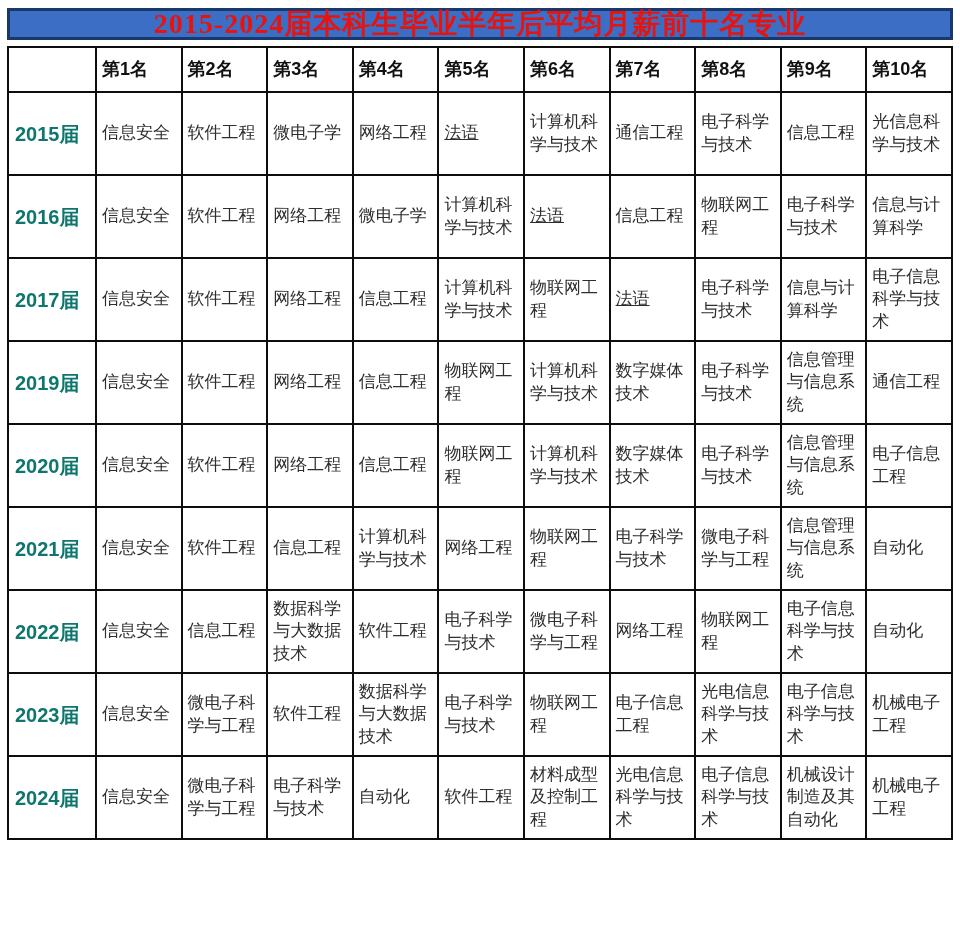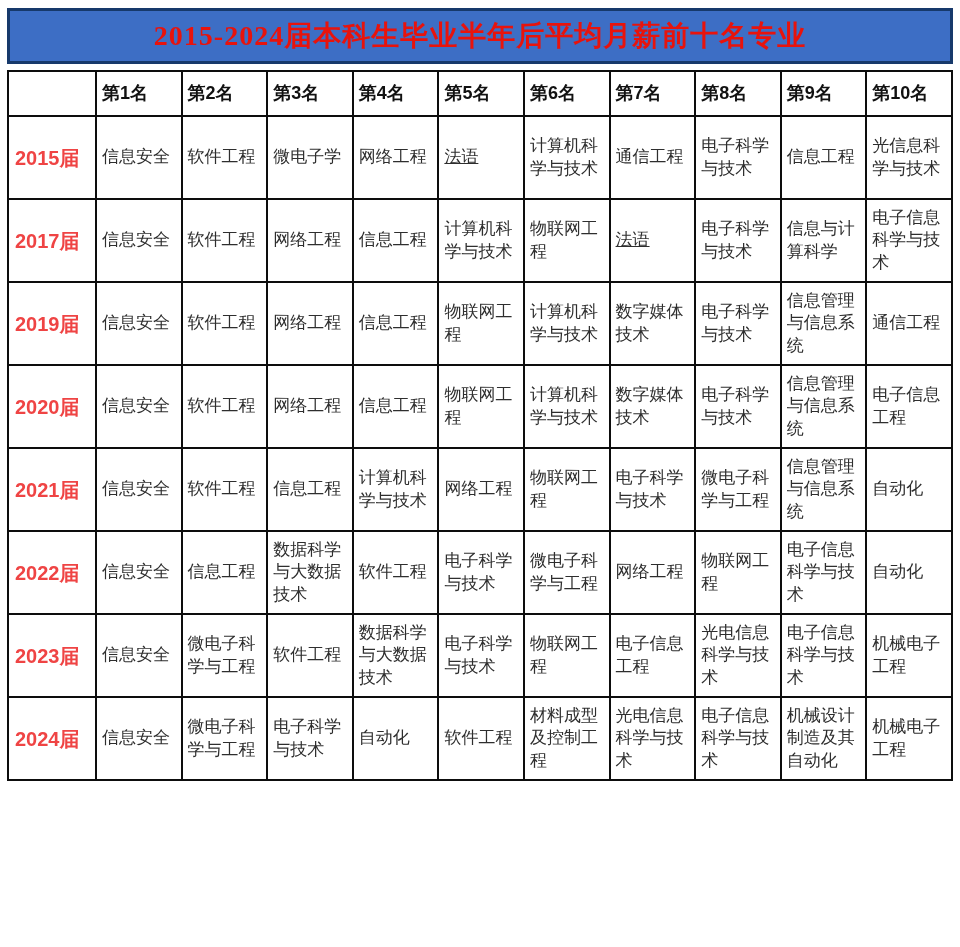--- a/index.html
+++ b/index.html
@@ -13,21 +13,21 @@
   }
   *{box-sizing:border-box;margin:0;padding:0;}
   html,body{background:#f3f3f3;}
   body{font-family:"Liberation Sans","DejaVu Sans",sans-serif;}
   .page{
     width:960px;height:947px;background:var(--page-bg);
     margin:0 auto;position:relative;overflow:hidden;
     padding:8px 7px 0 7px;
   }
   .title-bar{
-    width:100%;height:56px;background:var(--title-bg);
+    width:100%;height:32px;background:var(--title-bg);
     border:3px solid var(--title-border);
     display:flex;align-items:center;justify-content:center;
   }
   .title-text{
     font-family:"Liberation Serif","DejaVu Serif",serif;
     font-weight:bold;font-size:28px;color:var(--title-text);
     letter-spacing:1px;white-space:nowrap;
   }
   table.rank-table{
     width:100%;margin-top:6px;
@@ -42,21 +42,21 @@
     padding:2px 5px;
     font-size:17px;line-height:1.3;color:var(--cell-text);
     overflow:hidden;word-break:break-all;
   }
   table.rank-table thead tr{height:45px;margin-top:8px;}
   table.rank-table tbody tr{height:83px;}
   table.rank-table thead th{
     font-size:18px;font-weight:bold;color:#111;
   }
   table.rank-table tbody th{
-    font-size:20px;font-weight:bold;color:#ef4444;
+    font-size:20px;font-weight:bold;color:#0f766e;
     white-space:nowrap;padding-left:6px;
   }
   td.highlight{color:var(--highlight-text);text-decoration:underline;}
 </style>
 </head>
 <body>
 
 <div class="page">
   <div class="title-bar">
     <span class="title-text">2015-2024届本科生毕业半年后平均月薪前十名专业</span>
@@ -88,20 +88,33 @@
           <td>微电子学</td>
           <td>网络工程</td>
           <td class="highlight">法语</td>
           <td>计算机科学与技术</td>
           <td>通信工程</td>
           <td>电子科学与技术</td>
           <td>信息工程</td>
           <td>光信息科学与技术</td>
         </tr>
         <tr>
+          <th>2016届</th>
+          <td>信息安全</td>
+          <td>软件工程</td>
+          <td>网络工程</td>
+          <td>微电子学</td>
+          <td>计算机科学与技术</td>
+          <td class="highlight">法语</td>
+          <td>信息工程</td>
+          <td>物联网工程</td>
+          <td>电子科学与技术</td>
+          <td>信息与计算科学</td>
+        </tr>
+        <tr>
           <th>2017届</th>
           <td>信息安全</td>
           <td>软件工程</td>
           <td>网络工程</td>
           <td>信息工程</td>
           <td>计算机科学与技术</td>
           <td>物联网工程</td>
           <td class="highlight">法语</td>
           <td>电子科学与技术</td>
           <td>信息与计算科学</td>

